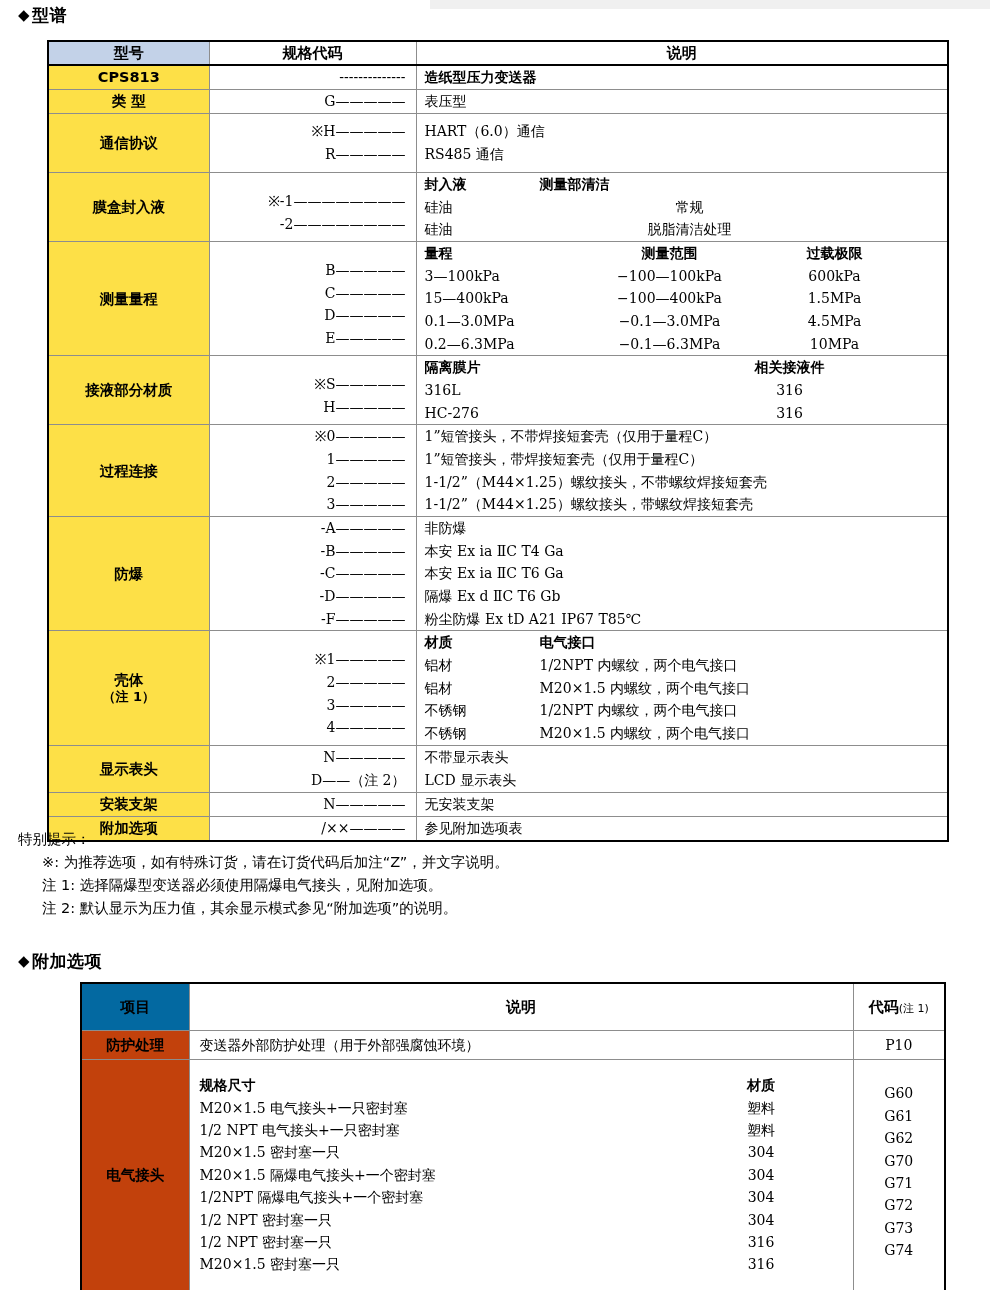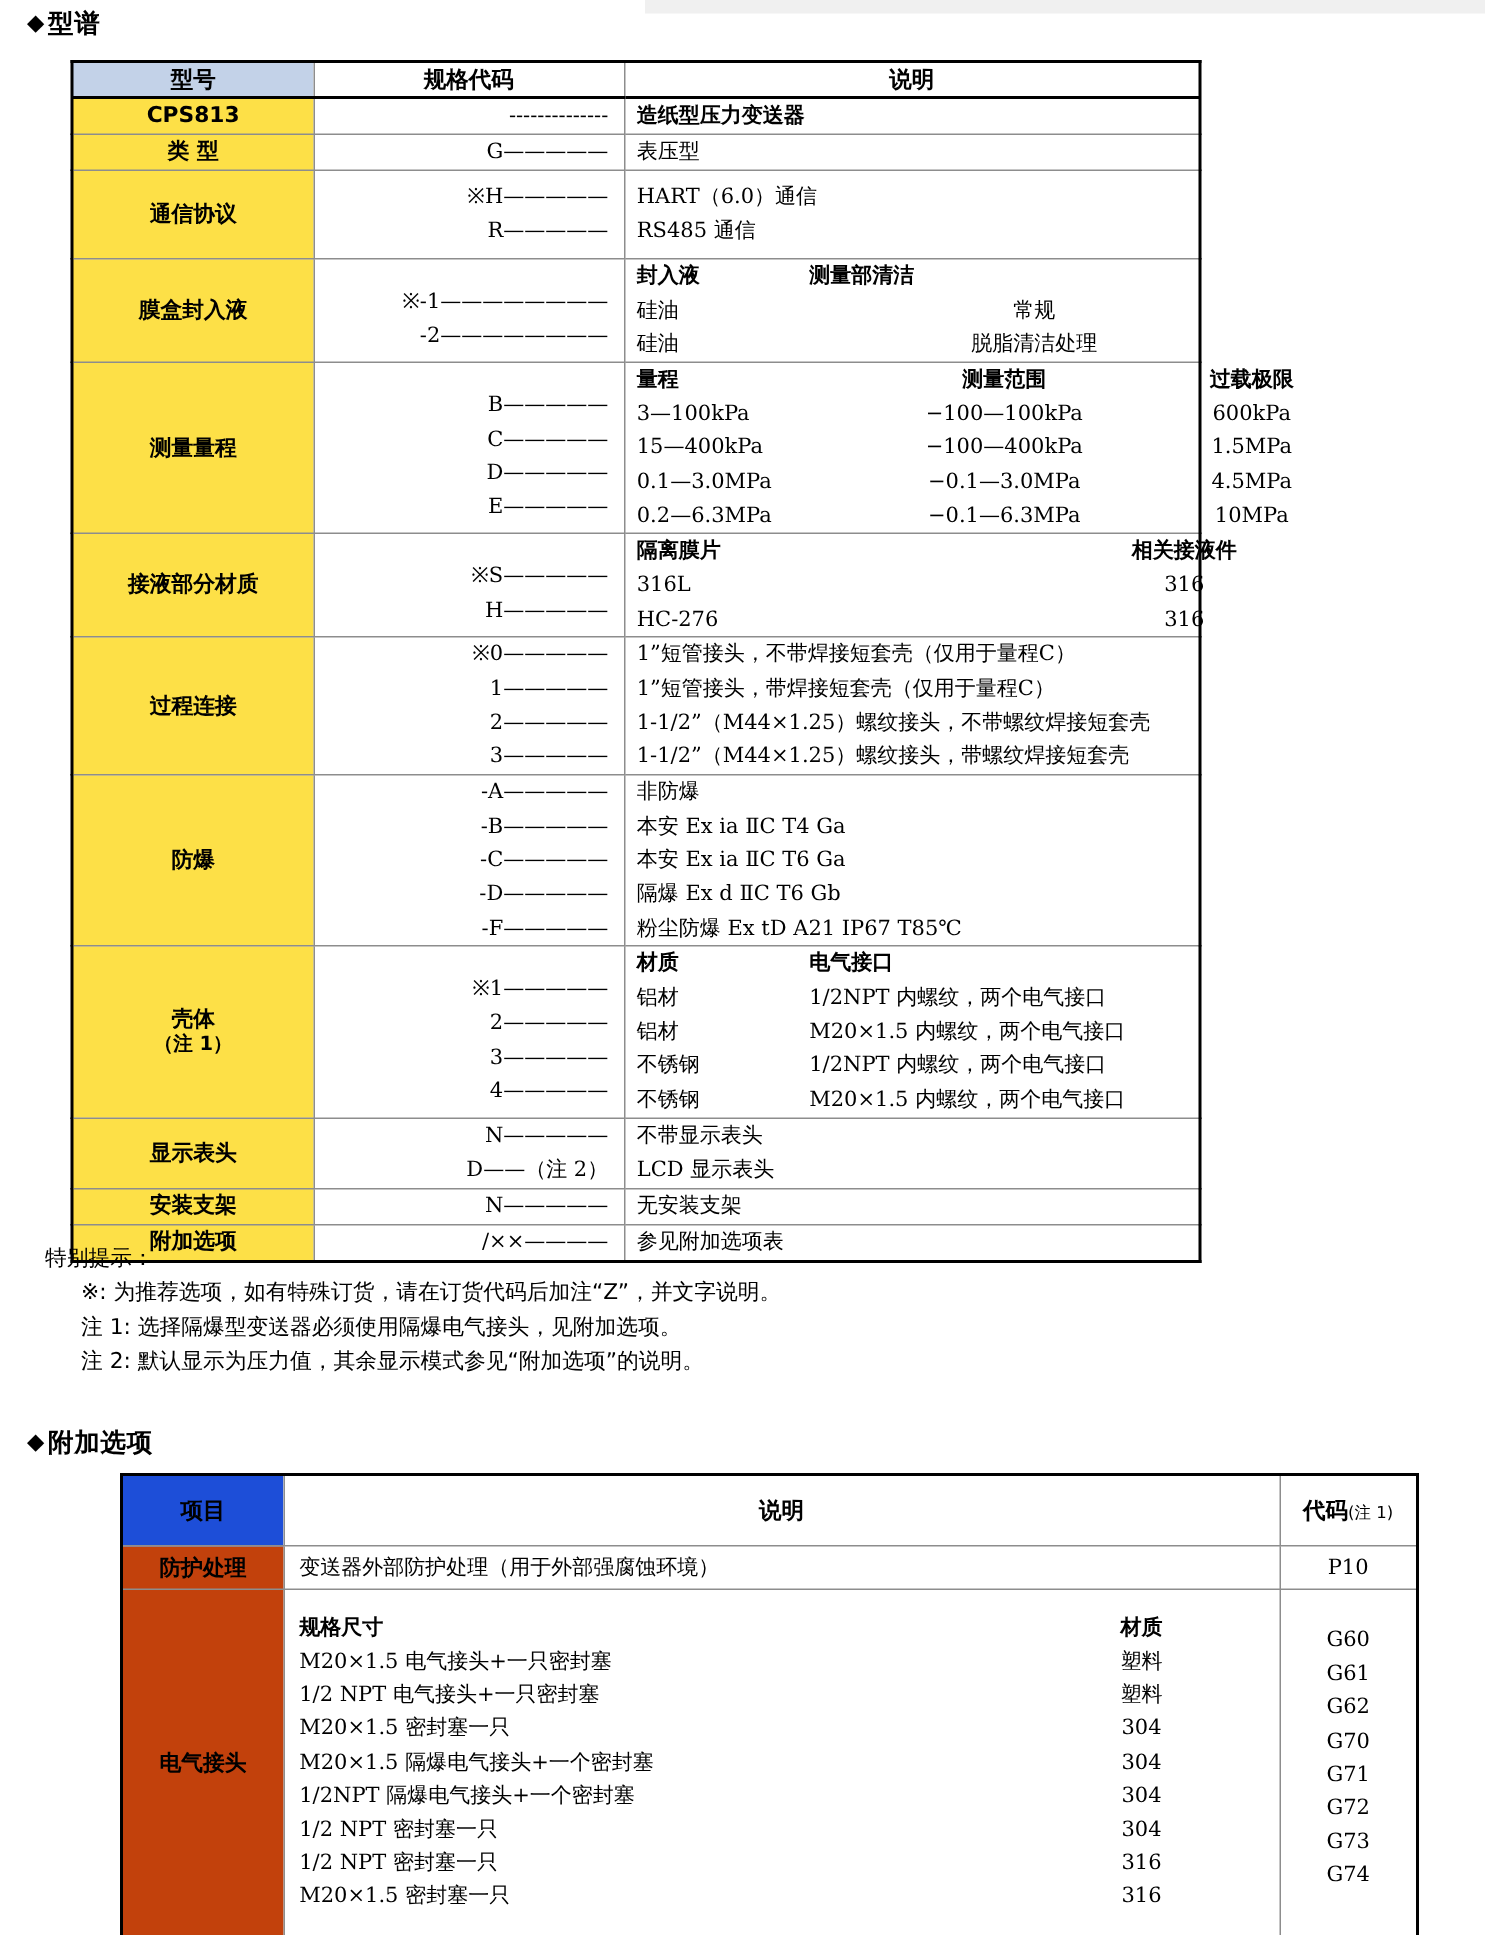--- a/index.html
+++ b/index.html
@@ -20,21 +20,21 @@
     font-weight:bold;font-size:17px;letter-spacing:.5px;
     display:flex;align-items:center;gap:2px;
   }
   .dia{font-size:15px;line-height:1;}
   #sec1{position:absolute;left:18px;top:4px;}
   #sec2{position:absolute;left:18px;top:950px;}
 
   
   table{border-collapse:collapse;}
   #t1{
-    position:absolute;left:47px;top:40px;width:754px;
+    position:absolute;left:47px;top:40px;width:902px;
     border:2.5px solid #000;
     table-layout:fixed;
   }
   #t1 td,#t1 th{
     border:1px solid #8d8d8d;
     padding:0;vertical-align:middle;
   }
   #t1 .c1{width:161px;}
   #t1 .c2{width:207px;}
   .hdr{
@@ -70,34 +70,34 @@
   .grid3 .a{width:150px;flex:0 0 150px;}
   .grid3 .b{width:190px;flex:0 0 190px;}
   .grid3 .c{width:140px;flex:0 0 140px;text-align:center;}
   .gridM .a{width:115px;flex:0 0 115px;}
   .gridM .b{width:300px;flex:0 0 300px;}
   .gridS .a{width:245px;flex:0 0 245px;}
   .gridS .b{width:240px;flex:0 0 240px;text-align:center;}
 
   
   #notes{
-    position:absolute;left:18px;top:828px;font-size:14.5px;line-height:1.58;margin-left:12px;
+    position:absolute;left:18px;top:828px;font-size:14.5px;line-height:1.58;
   }
   #notes .ind{padding-left:24px;}
 
   
   #t2{
     position:absolute;left:80px;top:982px;width:866px;
     border:2.5px solid #000;table-layout:fixed;
   }
   #t2 td{border:1px solid #8d8d8d;padding:0;vertical-align:middle;}
   #t2 .c1{width:108px;}
   #t2 .c3{width:92px;}
   #t2 .hd{
-    background:#1d4ed8;font-weight:bold;font-size:15px;text-align:center;height:46px;
+    background:#0369a1;font-weight:bold;font-size:15px;text-align:center;height:46px;
   }
   #t2 .hd.w{background:#ffffff;}
   #t2 .hd .note{font-size:11px;font-weight:normal;}
   #t2 .lbl2{background:#c2410c;text-align:center;font-weight:bold;font-size:14.5px;}
   #t2 .dsc{
     padding-left:10px !important;font-size:14px;
     font-family:"DejaVu Serif","Liberation Serif",serif;line-height:1.6;
   }
   #t2 .cd{
     text-align:center;font-size:14px;

